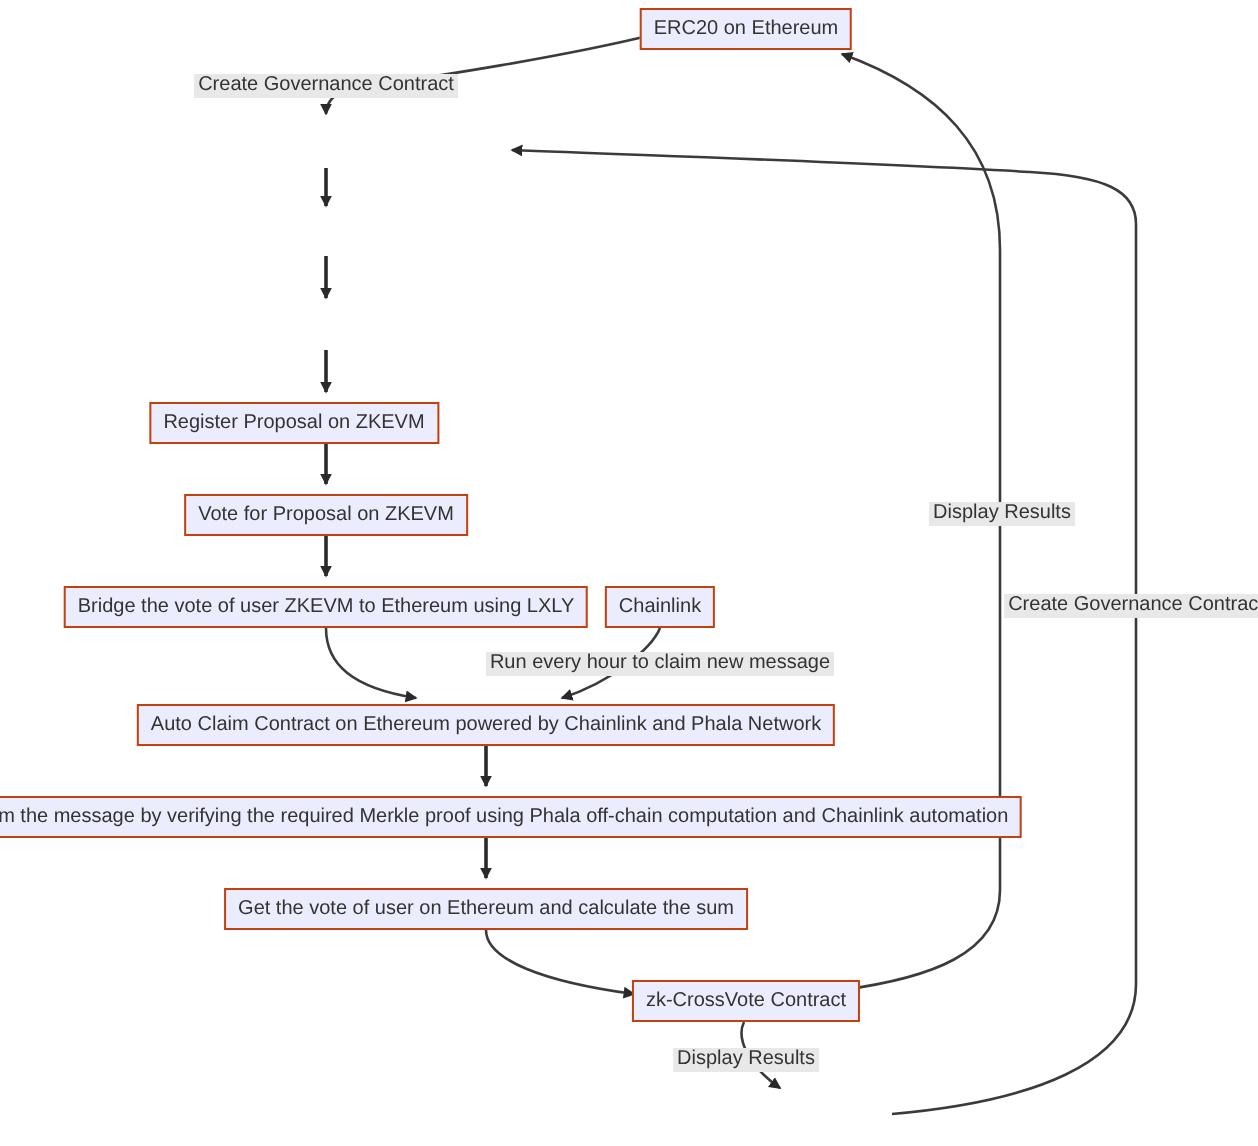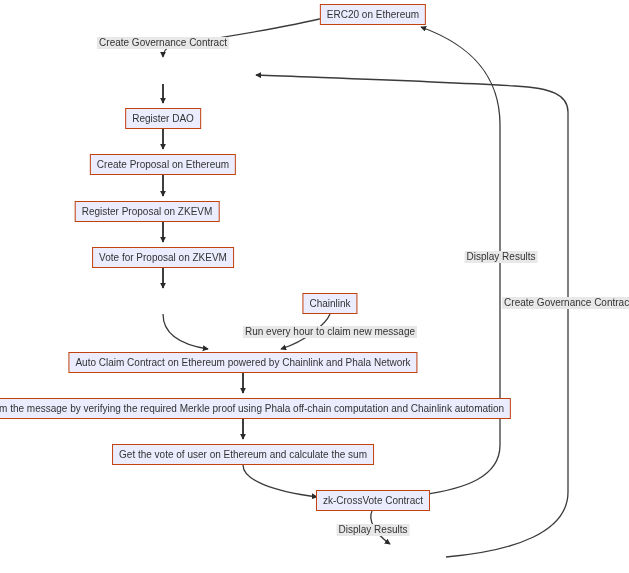--- a/index.html
+++ b/index.html
@@ -58,24 +58,23 @@
     <path class="epath" d="M 330 314 C 326 324, 306 341, 281 349" marker-end="url(#arrow)"></path>
     <path class="epath thick" d="M 243 373 L 243 393" marker-end="url(#arrow)"></path>
     <path class="epath thick" d="M 243 419 L 243 439" marker-end="url(#arrow)"></path>
     <path class="epath" d="M 243 465 C 243 480, 272 491, 317 497" marker-end="url(#arrow)"></path>
     <path class="epath" d="M 421 495 C 465 489, 500 477, 500 445 L 500 125 C 500 73, 468 44, 421 27" marker-end="url(#arrow)"></path>
     <path class="epath" d="M 372 511 C 368 519, 374 533, 390 544" marker-end="url(#arrow)"></path>
     <path class="epath" d="M 446 557 C 515 551, 568 532, 568 492 L 568 112 C 568 95, 552 88, 515 86 C 430 81, 330 78, 256 75" marker-end="url(#arrow)"></path>
   </svg>
 
   <div class="node" style="left:373px;top:4px;">ERC20 on Ethereum</div>
-  <div class="node" style="left:163px;top:108px;">Register DAO</div>
-  <div class="node" style="left:163px;top:154px;">Create Proposal on Ethereum</div>
   <div class="node" style="left:147px;top:201px;">Register Proposal on ZKEVM</div>
   <div class="node" style="left:163px;top:247px;">Vote for Proposal on ZKEVM</div>
+  <div class="node" style="left:163px;top:293px;">Bridge the vote of user ZKEVM to Ethereum using LXLY</div>
   <div class="node" style="left:330px;top:293px;">Chainlink</div>
   <div class="node" style="left:243px;top:352px;">Auto Claim Contract on Ethereum powered by Chainlink and Phala Network</div>
   <div class="node" style="left:243px;top:398px;">Claim the message by verifying the required Merkle proof using Phala off-chain computation and Chainlink automation</div>
   <div class="node" style="left:243px;top:444px;">Get the vote of user on Ethereum and calculate the sum</div>
   <div class="node" style="left:373px;top:490px;">zk-CrossVote Contract</div>
 
   <div class="edge-label" style="left:163px;top:43px;">Create Governance Contract</div>
   <div class="edge-label" style="left:330px;top:332px;">Run every hour to claim new message</div>
   <div class="edge-label" style="left:501px;top:257px;">Display Results</div>
   <div class="edge-label" style="left:568px;top:303px;">Create Governance Contract</div>

